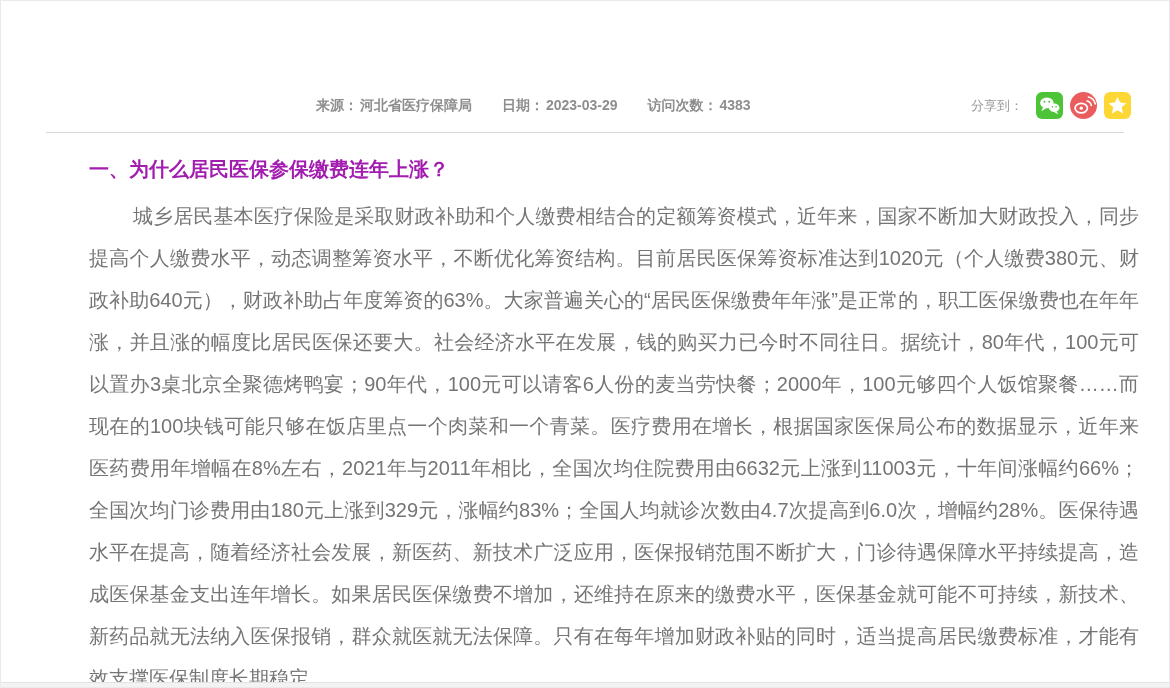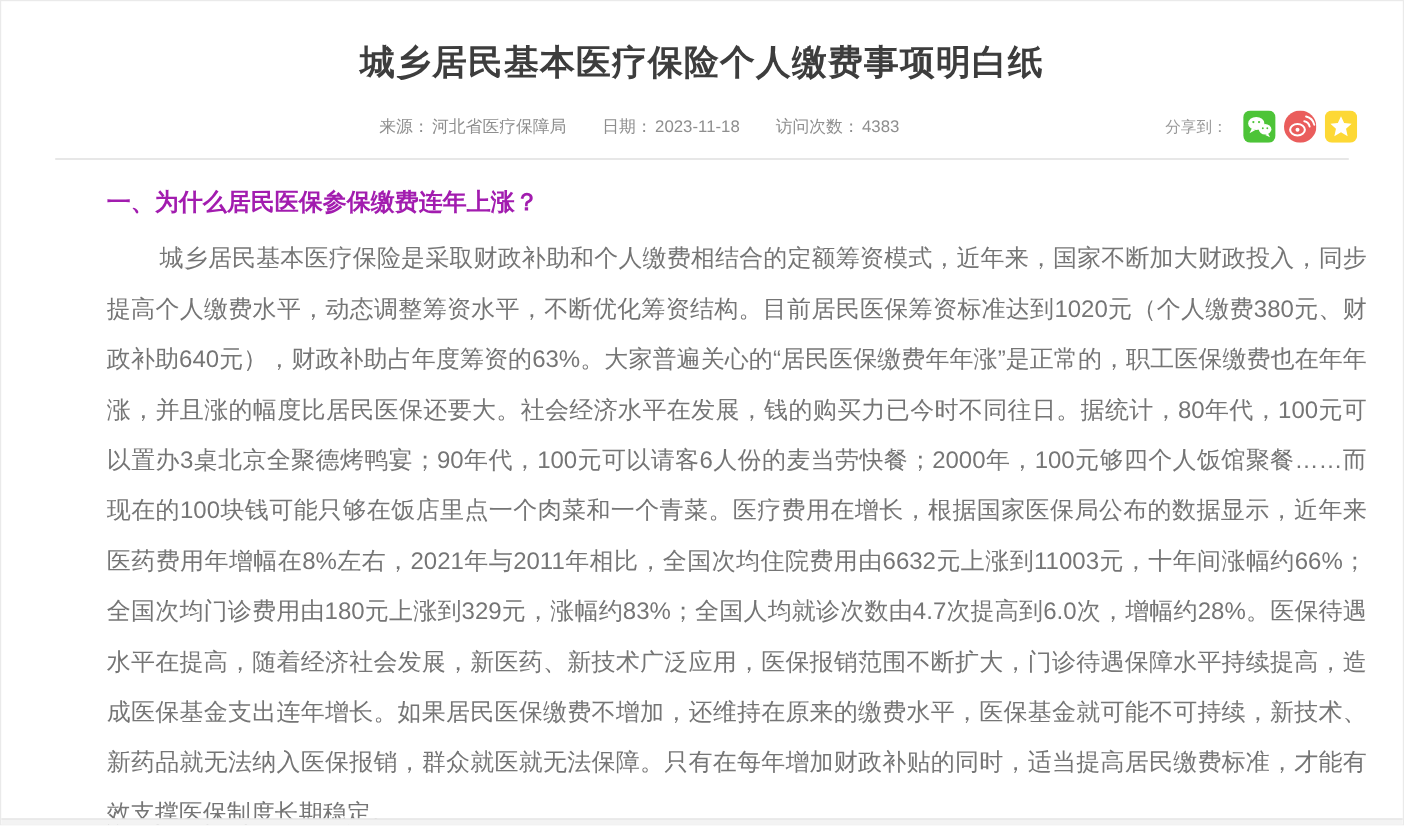--- a/index.html
+++ b/index.html
@@ -26,21 +26,21 @@
     letter-spacing: 1px;
   }
   .meta-row {
     position: absolute;
     top: 96px;
     left: 315px;
     font-size: 14px;
     color: #8e8e8e;
     white-space: nowrap;
   }
-  .meta-item { margin-right: 26px; }
+  .meta-item { margin-right: 26px; font-weight: bold; }
   .meta-item .meta-label { margin-right: 2px; }
   .share-row {
     position: absolute;
     top: 91px;
     right: 38px;
     display: flex;
     align-items: center;
   }
   .share-label {
     font-size: 13px;
@@ -94,25 +94,24 @@
     height: 5px;
     background: #f3f3f3;
     border-top: 1px solid #e3e3e3;
   }
 </style>
 </head>
 <body>
 
 <div class="page">
 
-  <h1 class="article-title">城乡居民基本医疗保险个人缴费事项明白纸</h1>
 
   <div class="meta-row">
     <span class="meta-item"><span class="meta-label">来源：</span><span>河北省医疗保障局</span></span>
-    <span class="meta-item"><span class="meta-label">日期：</span><span>2023-11-18</span></span>
+    <span class="meta-item"><span class="meta-label">日期：</span><span>2023-03-29</span></span>
     <span class="meta-item"><span class="meta-label">访问次数：</span><span>4383</span></span>
   </div>
 
   <div class="share-row">
     <span class="share-label">分享到：</span>
 
     <span class="share-icon" title="">
       <svg viewBox="0 0 36 36" xmlns="http://www.w3.org/2000/svg">
         <rect x="0" y="0" width="36" height="36" rx="8" fill="#4dc438"></rect>
         <ellipse cx="14.5" cy="14.5" rx="9" ry="7.3" fill="#ffffff"></ellipse>

